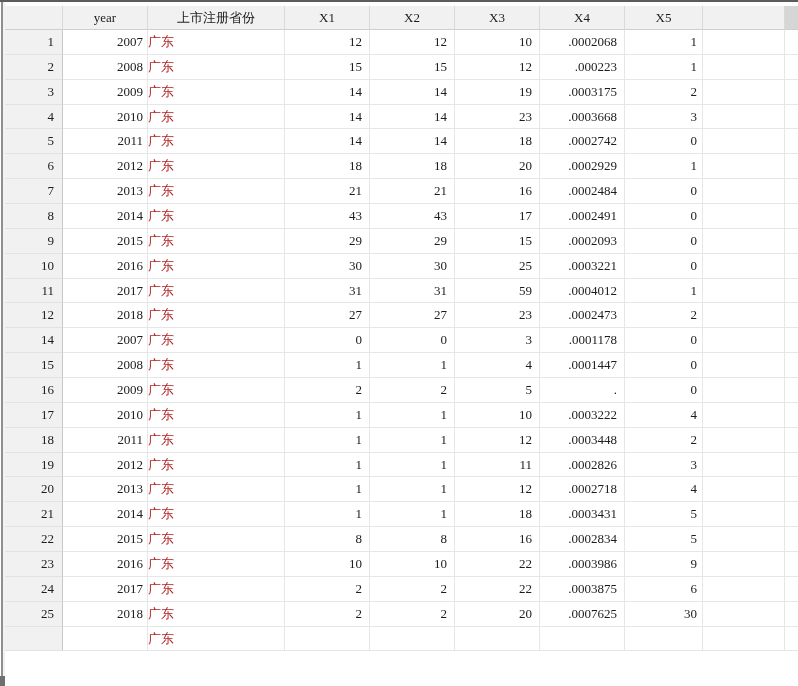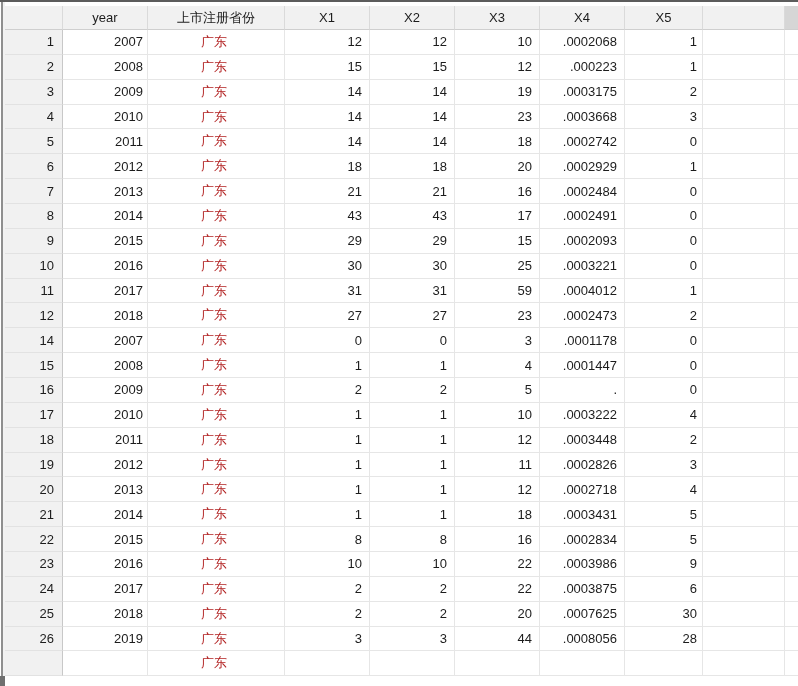--- a/index.html
+++ b/index.html
@@ -1,21 +1,21 @@
 <!DOCTYPE html>
 <html><head>
 <meta charset="utf-8">
 <style>
   html,body { margin:0; padding:0; background:#fff; }
   #window {
     position:relative;
     width:798px; height:686px;
     background:#ffffff;
     overflow:hidden;
-    font-family:Liberation Sans, sans-serif;
+    font-family:Liberation Serif, serif;
     font-size:13px;
     color:#1c1c1c;
   }
   .top-border { position:absolute; top:0; left:0; width:798px; height:2px; background:#5c5c5c; }
   .left-border { position:absolute; top:2px; left:1px; width:2px; height:684px; background:#8f8f8f; }
   .left-border-hl { position:absolute; top:2px; left:3px; width:2px; height:684px; background:#f2f2f2; }
   .corner-bl { position:absolute; left:0; bottom:0; width:5px; height:10px; background:#6f6f6f; }
 
   table.grid {
     position:absolute; left:5px; top:6px;
@@ -42,21 +42,21 @@
   .grid tbody td { height:24.87px; background:#ffffff;
     border-bottom:1px solid #e6e6e6; border-right:1px solid #e6e6e6; }
   .grid tbody td.rownum {
     background:#f1f1f1;
     border-right:1px solid #c8c8c8;
     border-bottom:1px solid #e2e2e2;
     text-align:right; padding-right:8px;
   }
   .grid td.num  { text-align:right; padding-right:7px; }
   .grid td.year { text-align:right; padding-right:4px; }
-  .grid td.prov { text-align:center; padding-right:4px; color:#b22222; }
+  .grid td.prov { text-align:left; padding-right:4px; color:#b22222; }
   .grid td.x5   { text-align:right; padding-right:5px; }
   .grid td.spacer, .grid th.spacer-col { }
   .grid td.edge { border-right:none; }
 </style>
 </head>
 <body>
 
 <div id="window">
   <div class="top-border"></div>
   <div class="left-border"></div>
@@ -372,32 +372,20 @@
           <td class="prov">广东</td>
           <td class="num">2</td>
           <td class="num">2</td>
           <td class="num">20</td>
           <td class="num">.0007625</td>
           <td class="num x5">30</td>
           <td class="spacer"></td>
           <td class="edge"></td>
         </tr>
         <tr>
-          <td class="rownum">26</td>
-          <td class="year">2019</td>
-          <td class="prov">广东</td>
-          <td class="num">3</td>
-          <td class="num">3</td>
-          <td class="num">44</td>
-          <td class="num">.0008056</td>
-          <td class="num x5">28</td>
-          <td class="spacer"></td>
-          <td class="edge"></td>
-        </tr>
-        <tr>
           <td class="rownum"></td>
           <td class="year"></td>
           <td class="prov">广东</td>
           <td class="num"></td>
           <td class="num"></td>
           <td class="num"></td>
           <td class="num"></td>
           <td class="num x5"></td>
           <td class="spacer"></td>
           <td class="edge"></td>

